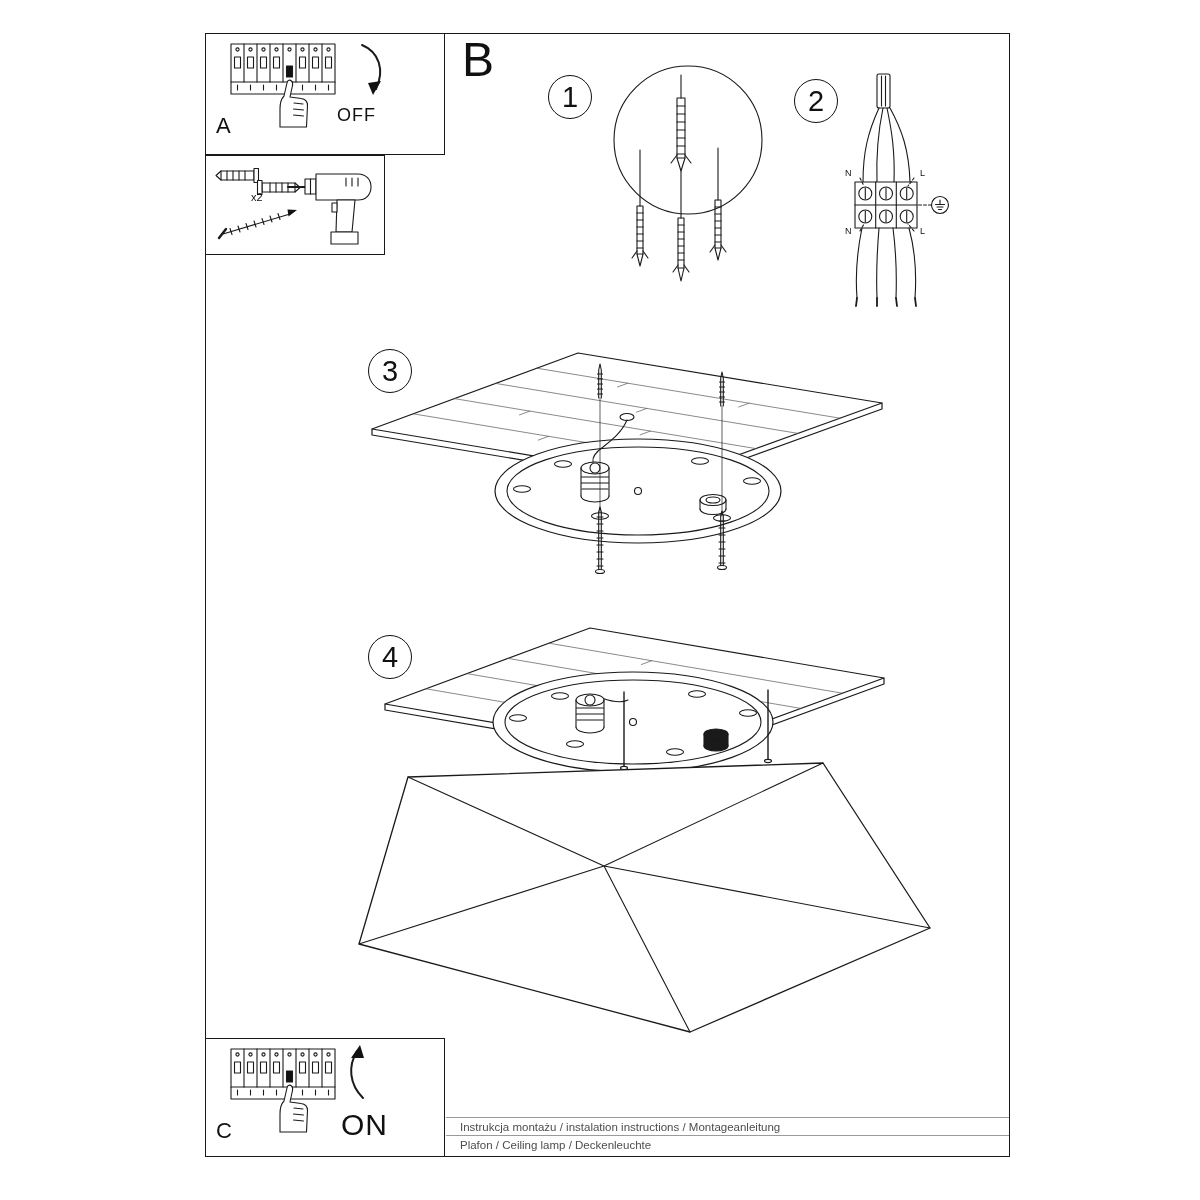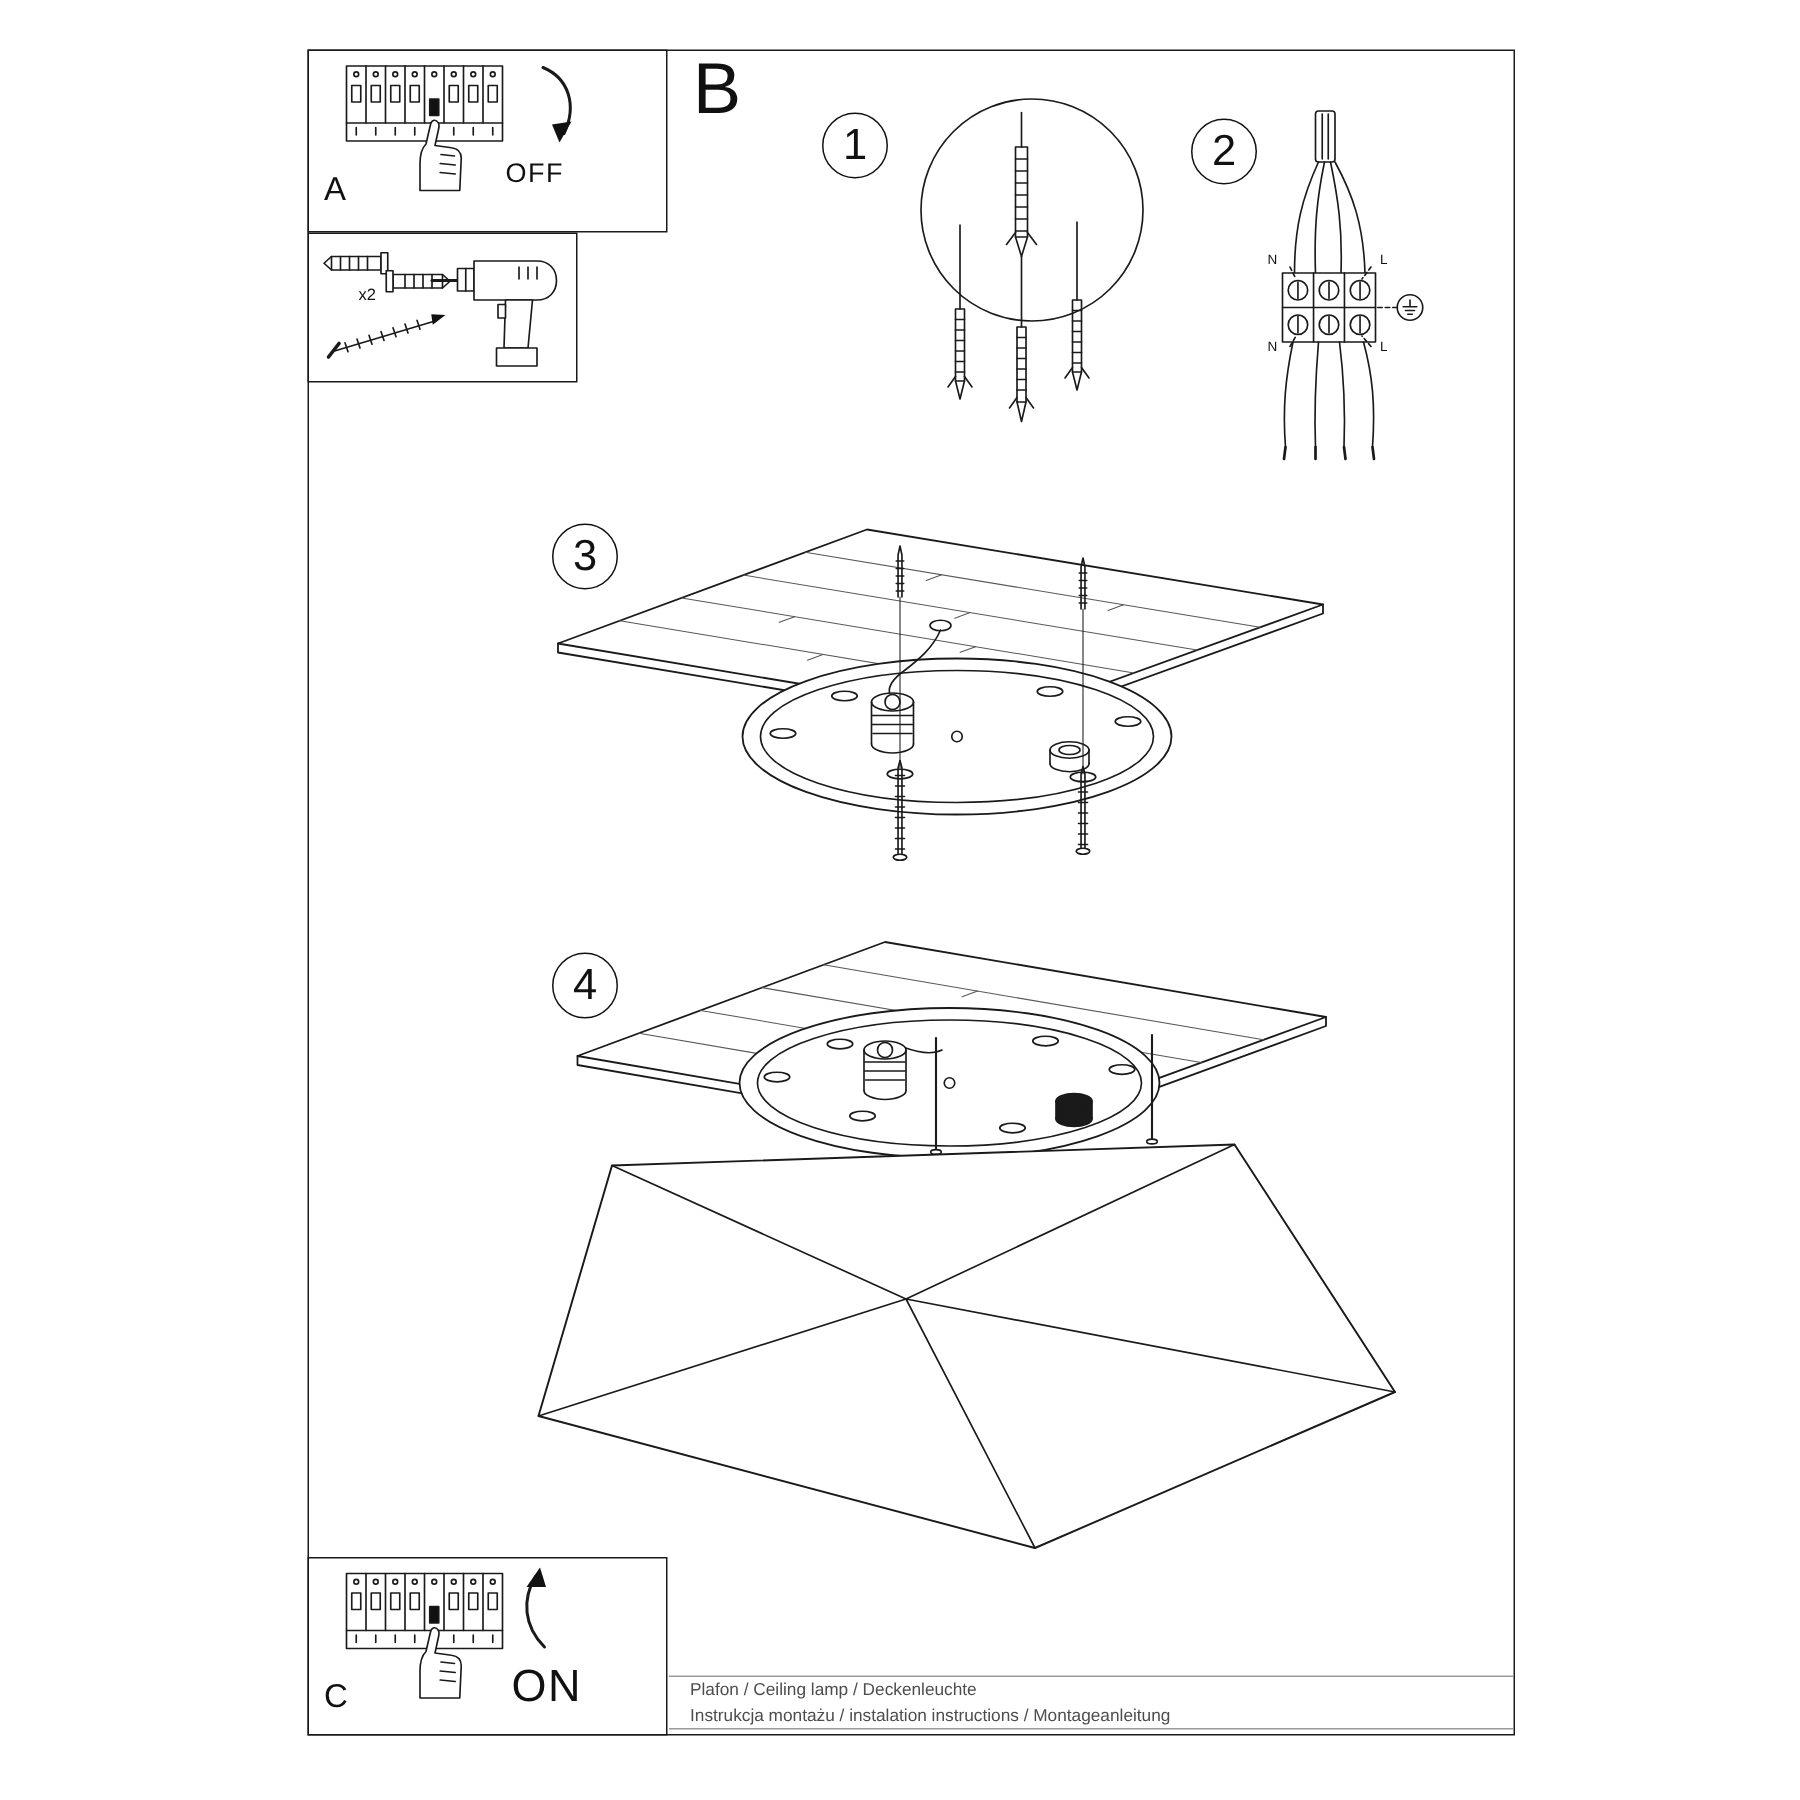--- a/index.html
+++ b/index.html
@@ -269,33 +269,33 @@
       <polygon points="408,777 823,763 930,928 690,1032 359,944" fill="#fff" stroke-width="1.3"></polygon>
       <path d="M408,777 L604,866 M823,763 L604,866 M604,866 L359,944 M604,866 L930,928 M604,866 L690,1032"></path>
     </g>
   </g>
 
 </g>
 </svg>
 
 <div class="label" style="left:216px;top:115px;font-size:22px">A</div>
 <div class="label" style="left:337px;top:106px;font-size:18px;letter-spacing:1px">OFF</div>
-<div class="label" style="left:239px;top:192px;font-size:11px">x2</div>
+<div class="label" style="left:251px;top:192px;font-size:11px">x2</div>
 
 <div class="label" style="left:462px;top:36px;font-size:48px">B</div>
 
 <div class="circle-num" style="left:548px;top:75px">1</div>
 <div class="circle-num" style="left:794px;top:79px">2</div>
 <div class="circle-num" style="left:368px;top:349px">3</div>
 <div class="circle-num" style="left:368px;top:635px">4</div>
 
 <div class="wire-label" style="left:845px;top:169px">N</div>
 <div class="wire-label" style="left:920px;top:169px">L</div>
 <div class="wire-label" style="left:845px;top:227px">N</div>
 <div class="wire-label" style="left:920px;top:227px">L</div>
 
 <div class="label" style="left:216px;top:1120px;font-size:22px">C</div>
 <div class="label" style="left:341px;top:1110px;font-size:30px;letter-spacing:1px">ON</div>
 
 <div class="abs" style="left:446px;top:1117px;width:563px;height:40px;border-top:1px solid #9a9a9a">
+  <div class="footer-line">Instrukcja montażu / instalation instructions / Montageanleitung</div>
   <div class="footer-line second">Plafon / Ceiling lamp / Deckenleuchte</div>
-  <div class="footer-line">Instrukcja montażu / instalation instructions / Montageanleitung</div>
 </div>
 
 </body></html>

